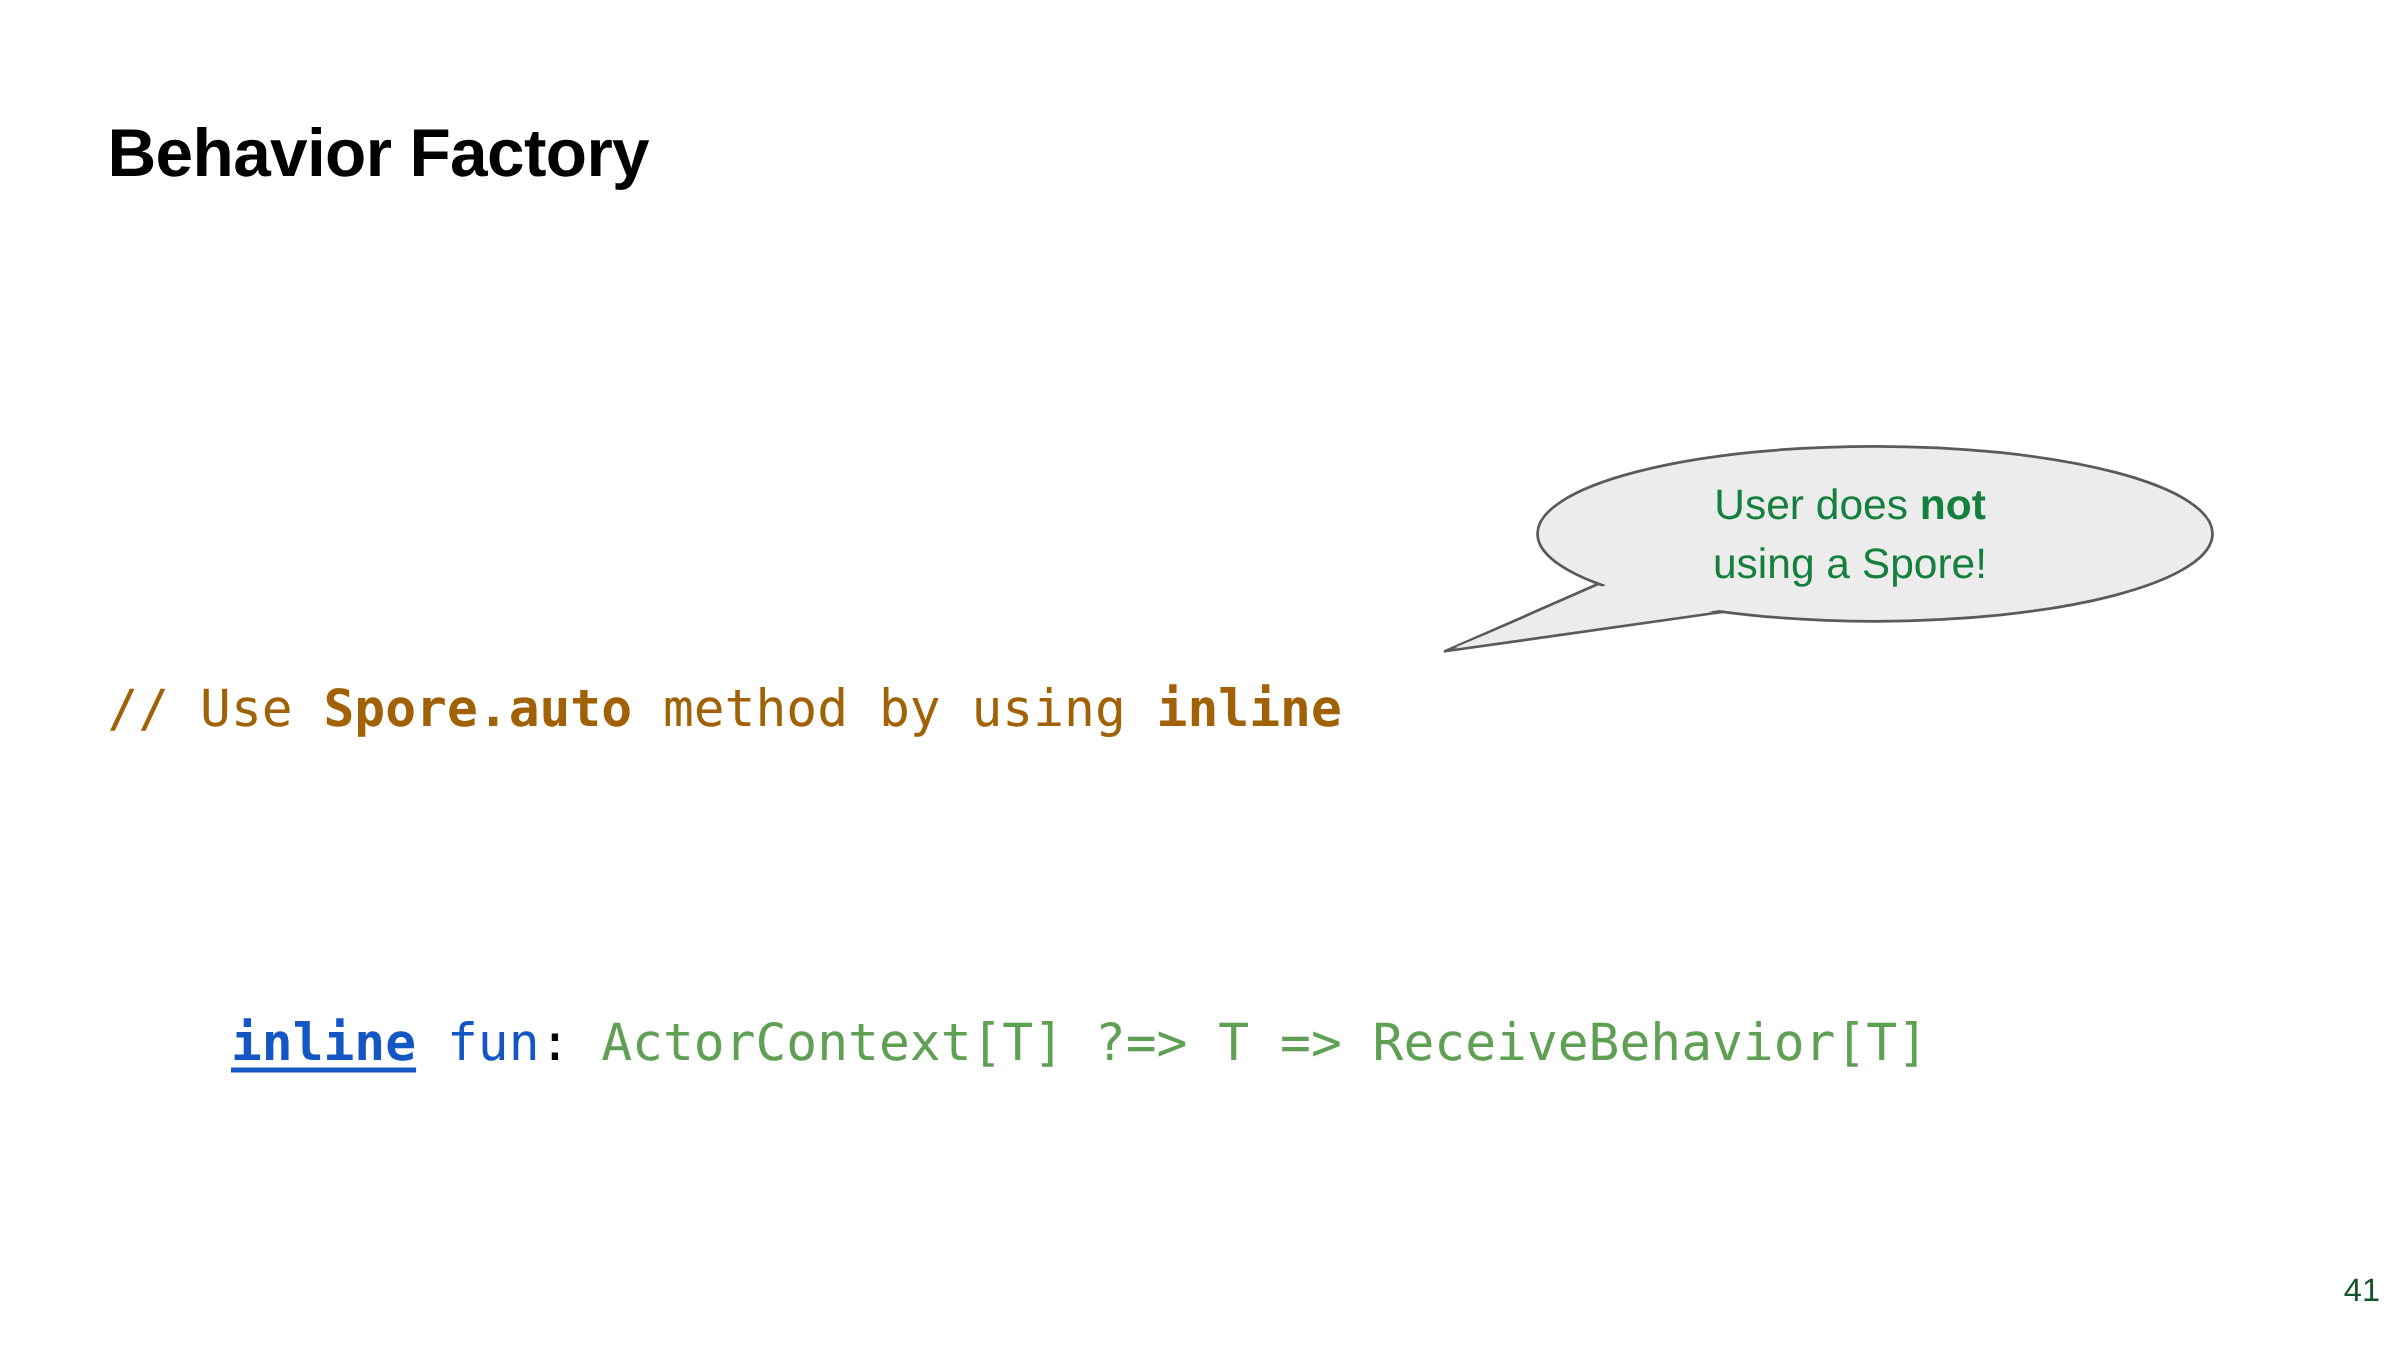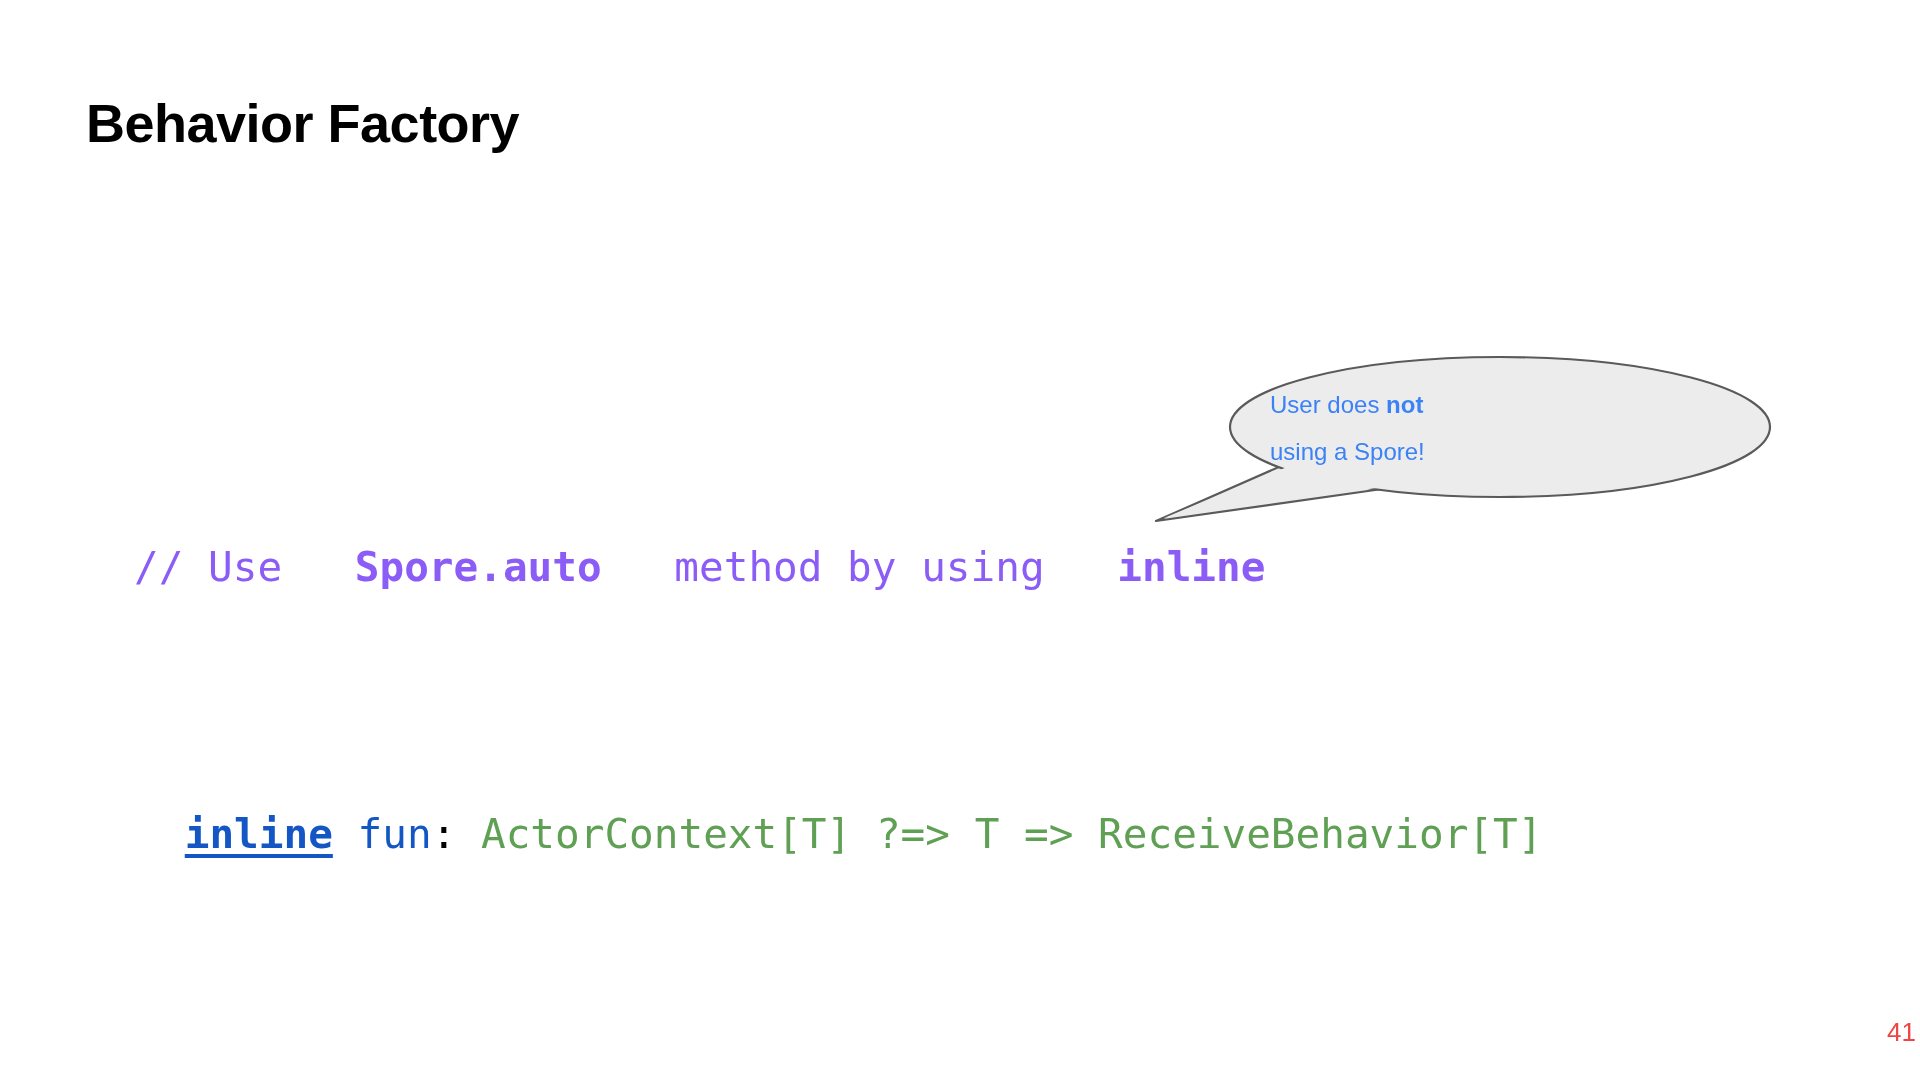--- a/index.html
+++ b/index.html
@@ -50,21 +50,21 @@
     white-space: pre;
   }
   .code-line {
     white-space: pre;
     height: 89px;
   }
   .tok { white-space: pre; }
   .tok-b { font-weight: bold; }
   .tok-bu { font-weight: bold; text-decoration: underline; text-underline-offset: 6px; }
 
-  .c-comment { color: #8b5cf6; margin-left: 48px; }
+  .c-comment { color: #a16207; }
   .c-black   { color: #000000; }
   .c-blue    { color: #1457C4; }
   .c-green   { color: #5FA055; }
 
   
   .callout {
     position: absolute;
     left: 1120px;
     top: 355px;
     width: 680px;
@@ -76,36 +76,36 @@
     left: 0;
     top: 0;
     width: 680px;
     height: 190px;
   }
   .callout-text {
     position: absolute;
     left: 150px;
     top: 26px;
     width: 420px;
-    text-align: left;
+    text-align: center;
     font-family: "Liberation Sans", sans-serif;
-    font-size: 24px;
+    font-size: 34px;
     line-height: 47px;
-    color: #3b82f6;
+    color: #15803d;
   }
   .callout-text b { font-weight: bold; }
 
   
   .page-number {
     position: absolute;
-    right: 28px;
+    right: 40px;
     bottom: 32px;
     font-family: "Liberation Sans", sans-serif;
     font-size: 26px;
-    color: #ef4444;
+    color: #14532d;
   }
 </style>
 </head>
 <body>
 
 <div class="slide">
 
   <div class="slide-title">Behavior Factory</div>
 
   <div class="code-block">

